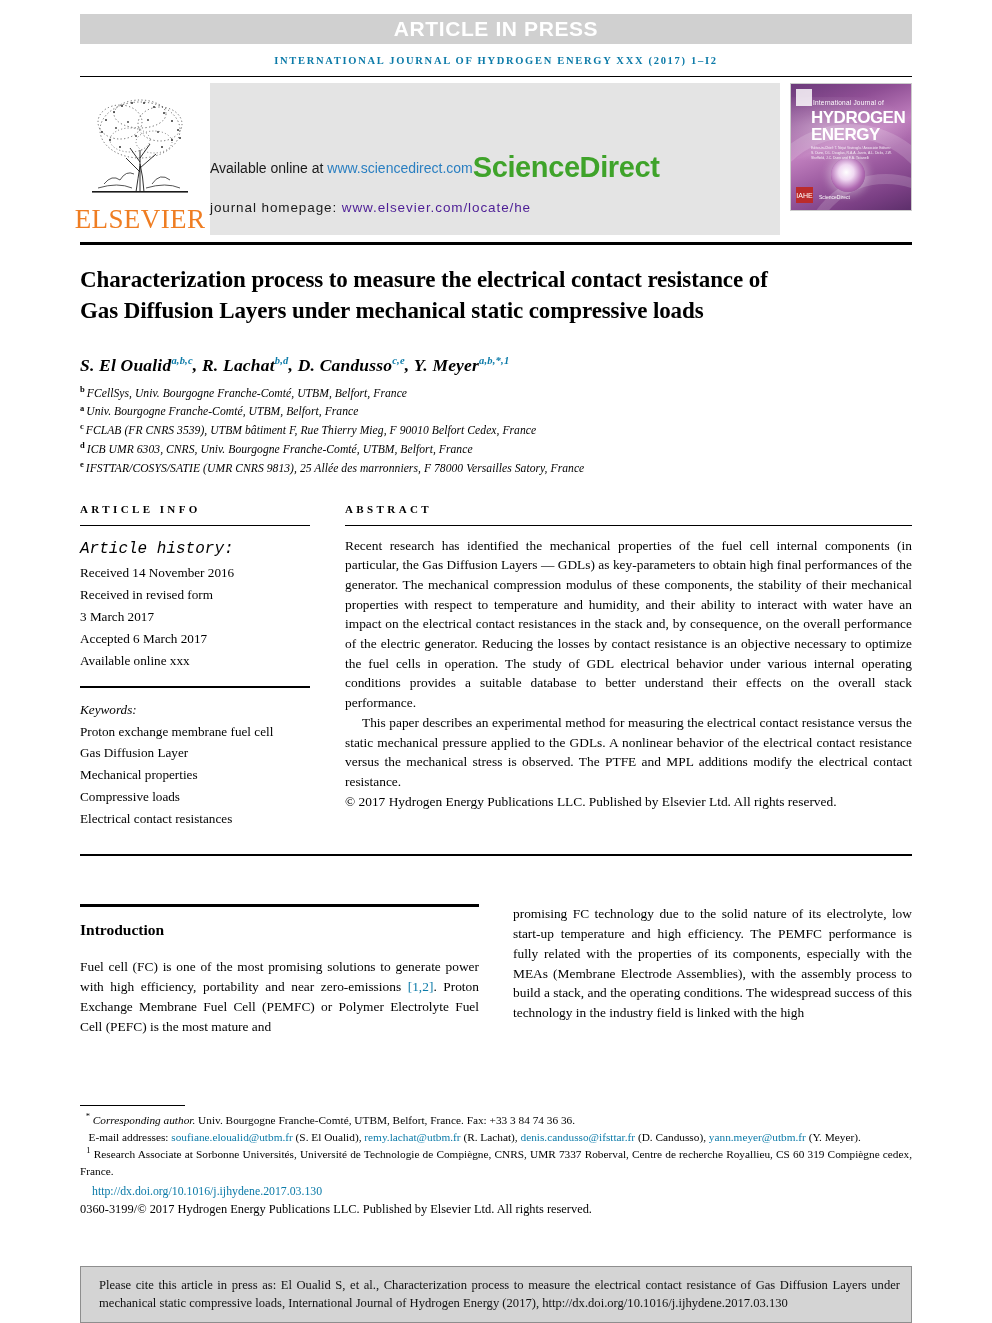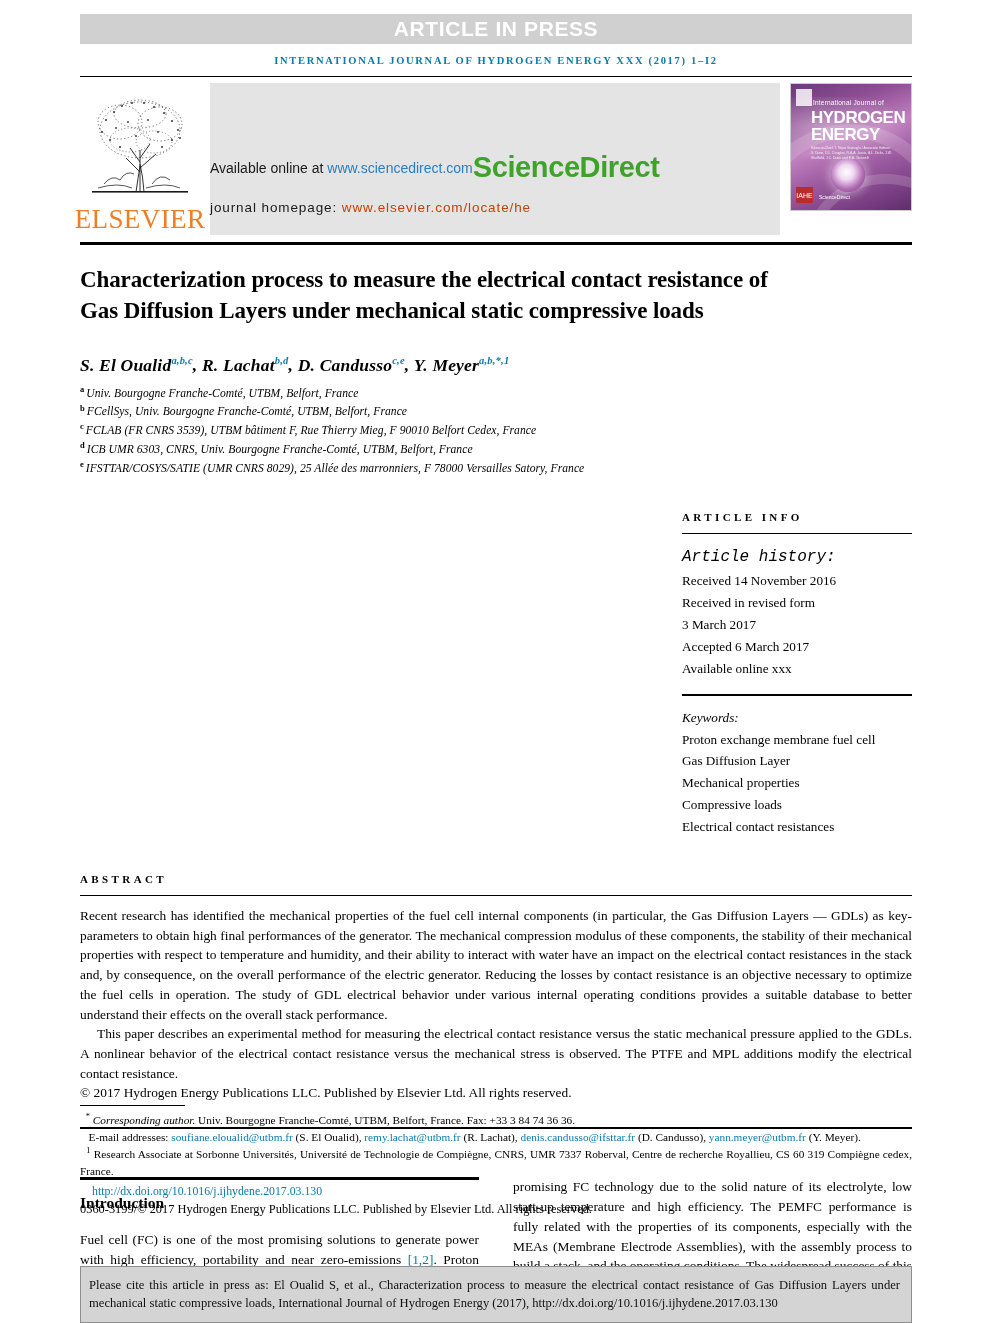--- a/index.html
+++ b/index.html
@@ -111,21 +111,21 @@
     letter-spacing: -0.4px;
   }
   .sd-homepage {
     position: absolute;
     bottom: 20px;
     font-family: "Liberation Sans", sans-serif;
     font-size: 13.5px;
     letter-spacing: 0.9px;
     color: #1a1a1a;
   }
-  .sd-homepage .link { color: #c2410c; }
+  .sd-homepage .link { color: #4c1d95; }
 
   
   .cover {
     width: 122px;
     flex: 0 0 122px;
     height: 128px;
     position: relative;
     overflow: hidden;
     background: linear-gradient(160deg, #6b3a7a 0%, #8e4e94 22%, #c07fbe 45%, #9c5ba0 65%, #7a3f84 85%, #5d2f6b 100%);
     border: 1px solid #ccc;
@@ -253,24 +253,23 @@
     font-weight: bold;
     font-size: 8.5px;
     vertical-align: super;
     line-height: 0;
     font-style: normal;
     padding-right: 2px;
   }
 
   
   .info-wrap {
-    margin-top: 32px;
+    margin-top: 24px;
     display: flex;
-    align-items: flex-end;
-    flex-direction: column;
+    align-items: flex-start;
   }
   .col-info {
     width: 230px;
     flex: 0 0 230px;
   }
   .col-gap { flex: 0 0 35px; }
   .col-abs { flex: 1 1 auto; }
 
   .sec-label {
     font-family: "Liberation Serif", serif;
@@ -402,21 +401,21 @@
   }
 
   
   .cite-box {
     position: absolute;
     left: 80px;
     right: 80px;
     bottom: 14px;
     border: 1px solid #8e8e8e;
     background: #d4d4d4;
-    padding: 9px 11px 10px 8px;
+    padding: 9px 11px 10px 18px;
     box-sizing: border-box;
   }
   .cite-text {
     font-family: "Liberation Serif", serif;
     font-size: 12.6px;
     line-height: 1.45;
     text-align: justify;
     color: #111;
   }
 </style>
@@ -508,25 +507,25 @@
 
   <div class="rule-heavy"></div>
 
   <h1 class="title">Characterization process to measure the electrical contact resistance of Gas Diffusion Layers under mechanical static compressive loads</h1>
 
   <div class="authors">
     <span>S. El Oualid</span><sup>a,b,c</sup><span>, </span><span>R. Lachat</span><sup>b,d</sup><span>, </span><span>D. Candusso</span><sup>c,e</sup><span>, </span><span>Y. Meyer</span><sup>a,b,*,1</sup>
   </div>
 
   <div class="affils">
+    <div class="affil"><span class="mk">b</span><span>FCellSys, Univ. Bourgogne Franche-Comté, UTBM, Belfort, France</span></div>
     <div class="affil"><span class="mk">a</span><span>Univ. Bourgogne Franche-Comté, UTBM, Belfort, France</span></div>
-    <div class="affil"><span class="mk">b</span><span>FCellSys, Univ. Bourgogne Franche-Comté, UTBM, Belfort, France</span></div>
     <div class="affil"><span class="mk">c</span><span>FCLAB (FR CNRS 3539), UTBM bâtiment F, Rue Thierry Mieg, F 90010 Belfort Cedex, France</span></div>
     <div class="affil"><span class="mk">d</span><span>ICB UMR 6303, CNRS, Univ. Bourgogne Franche-Comté, UTBM, Belfort, France</span></div>
-    <div class="affil"><span class="mk">e</span><span>IFSTTAR/COSYS/SATIE (UMR CNRS 8029), 25 Allée des marronniers, F 78000 Versailles Satory, France</span></div>
+    <div class="affil"><span class="mk">e</span><span>IFSTTAR/COSYS/SATIE (UMR CNRS 9813), 25 Allée des marronniers, F 78000 Versailles Satory, France</span></div>
   </div>
 
   <div class="info-wrap">
 
     <div class="col-info">
       <div class="sec-label">ARTICLE INFO</div>
       <div class="sec-rule"></div>
       <div class="hist-title">Article history:</div>
       <div class="hist-line">Received 14 November 2016</div>
       <div class="hist-line">Received in revised form</div>

